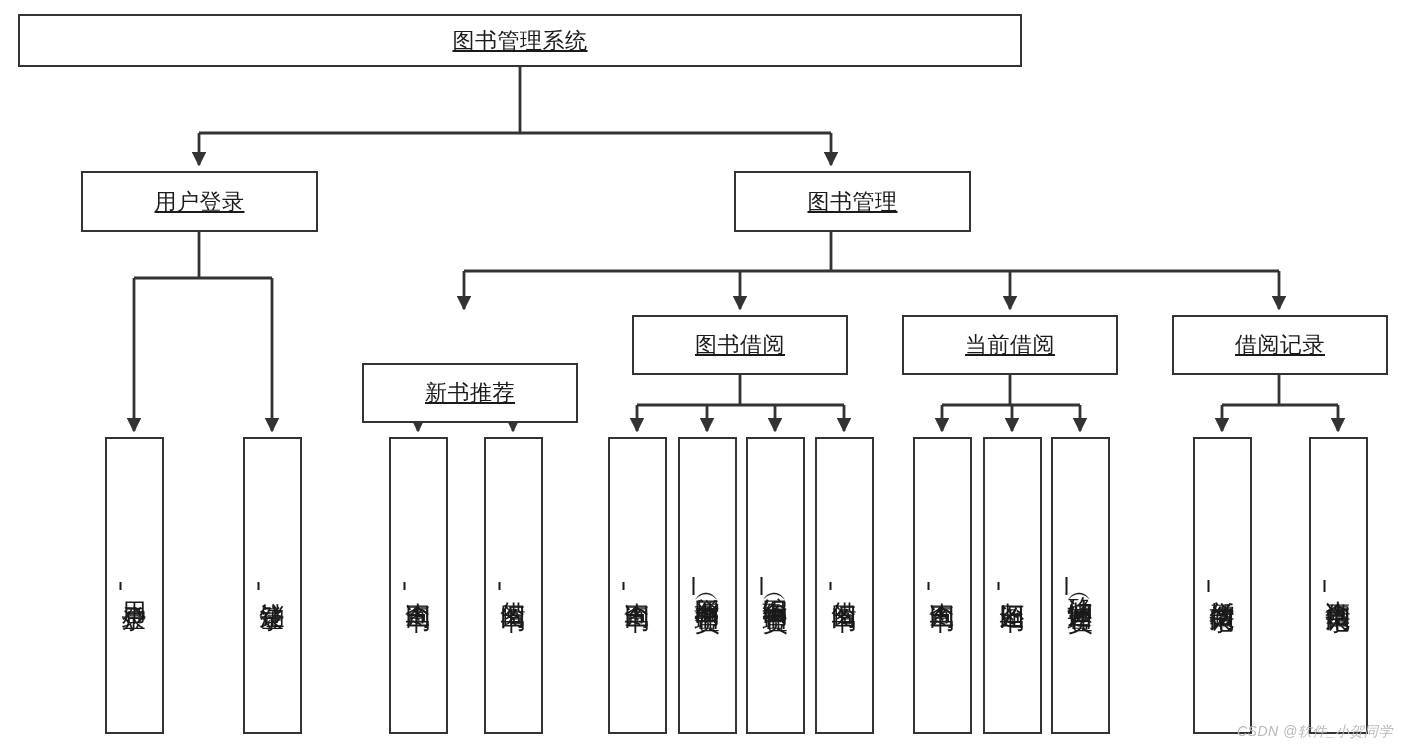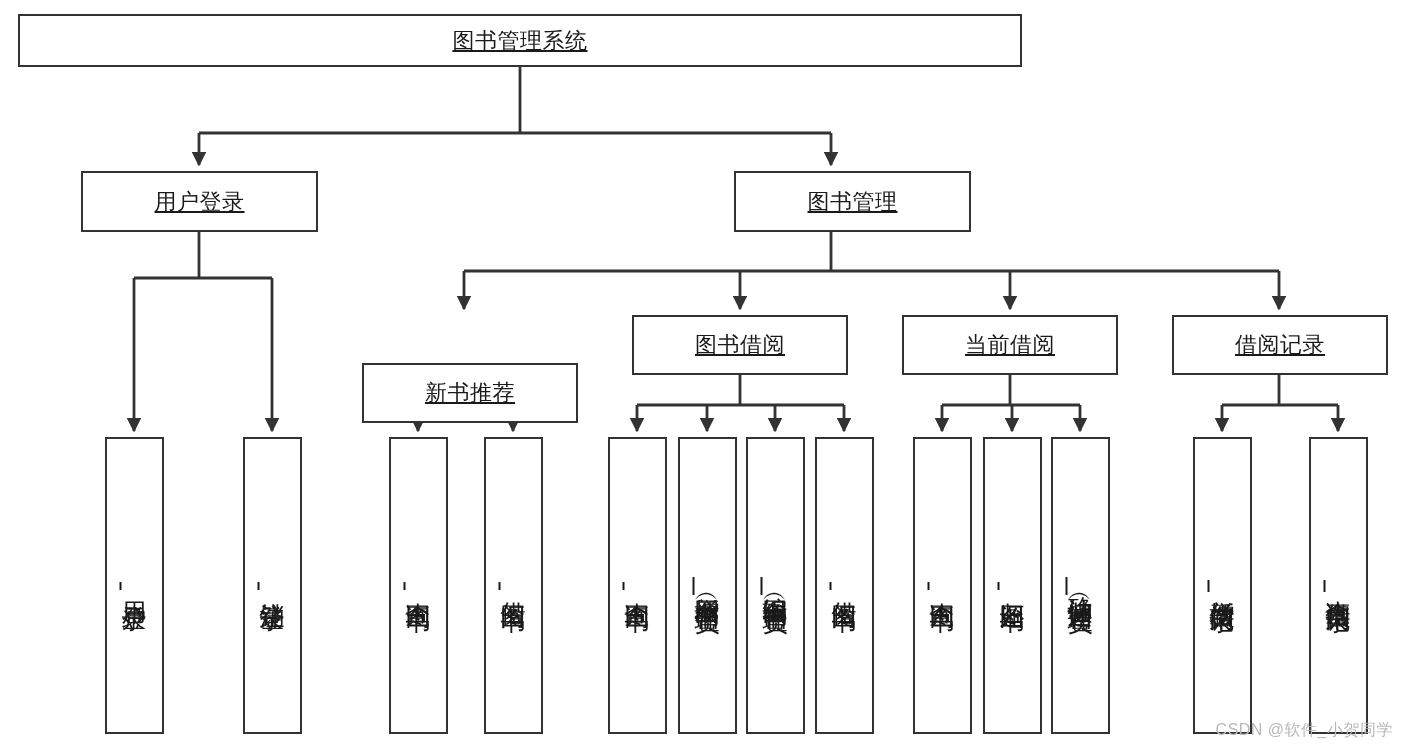--- a/index.html
+++ b/index.html
@@ -55,25 +55,26 @@
     font-size: 25px;
     line-height: 1.28;
     letter-spacing: 2px;
     white-space: normal;
     max-height: 100%;
   }
   .watermark {
     position: absolute;
     right: 12px;
     bottom: 6px;
-    font-size: 16px;
+    font-size: 14px;
     color: #b9b9b9;
     letter-spacing: 0.5px;
     white-space: nowrap;
     pointer-events: none;
+    font-style: italic;
   }
 </style>
 </head>
 <body>
 
 <div id="diagram-root">
 
   <svg class="diagram-canvas" viewBox="0 0 1405 747" aria-hidden="true">
     <defs>
       <marker id="arrow" viewBox="0 0 10 10" refX="9" refY="5" markerWidth="5.2" markerHeight="5.2" orient="auto-start-reverse">

